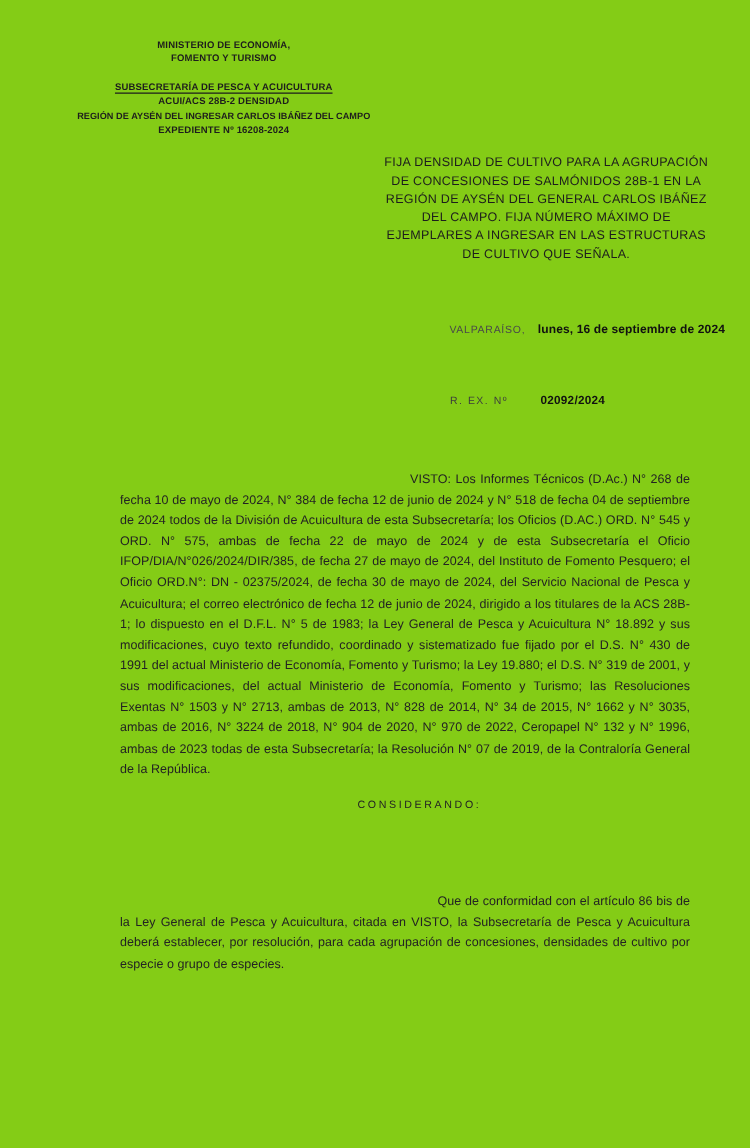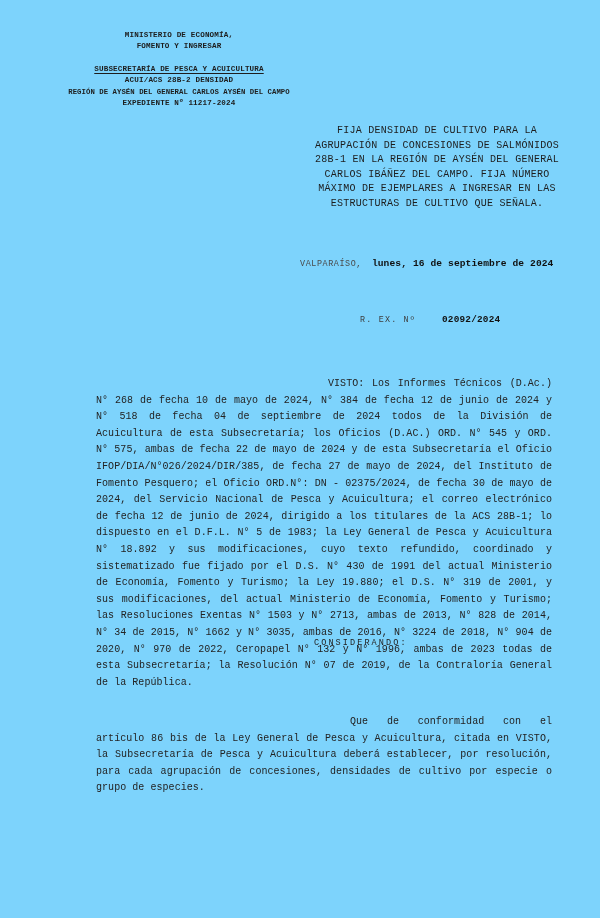--- a/index.html
+++ b/index.html
@@ -13,22 +13,21 @@
     position: relative;
     font-family: "Liberation Sans", sans-serif;
     color: #2b2b2b;
     overflow: hidden;
   }
 
   
   .page {
     position: absolute;
     inset: 0;
-    background: #7dd3fc;
-    font-family: Liberation Mono, monospace;
+    background: #84cc16;
   }
 
   
   .letterhead {
     position: absolute;
     left: 34px;
     top: 30px;
     width: 290px;
     text-align: center;
     font-size: 7.6px;
@@ -66,20 +65,21 @@
 
   
   .dateline {
     position: absolute;
     left: 300px;
     top: 258px;
     width: 280px;
     font-size: 8.4px;
     letter-spacing: 0.3px;
     white-space: nowrap;
+    text-align: right;
   }
   .dateline .place {
     color: #4a4a4a;
     letter-spacing: 0.6px;
   }
   .dateline .date {
     font-weight: 700;
     color: #111111;
     margin-left: 10px;
     font-size: 9.6px;
@@ -134,42 +134,41 @@
 
   
   .considerando {
     position: absolute;
     left: 286px;
     top: 638px;
     font-size: 8.5px;
     letter-spacing: 2.1px;
     color: #232323;
     white-space: nowrap;
-    margin-left: 28px;
   }
 
   .body-wrap-2 {
     position: absolute;
     left: 96px;
     top: 714px;
     width: 456px;
   }
 </style>
 </head>
 <body>
 
 <div class="page">
 
   <div class="letterhead">
     <span class="lh-line">MINISTERIO DE ECONOMÍA,</span>
-    <span class="lh-line">FOMENTO Y INGRESAR</span>
+    <span class="lh-line">FOMENTO Y TURISMO</span>
     <span class="lh-line lh-underline">SUBSECRETARÍA DE PESCA Y ACUICULTURA</span>
     <span class="lh-line">ACUI/ACS 28B-2 DENSIDAD</span>
-    <span class="lh-line lh-wide">REGIÓN DE AYSÉN DEL GENERAL CARLOS AYSÉN DEL CAMPO</span>
-    <span class="lh-line">EXPEDIENTE Nº 11217-2024</span>
+    <span class="lh-line lh-wide">REGIÓN DE AYSÉN DEL INGRESAR CARLOS IBÁÑEZ DEL CAMPO</span>
+    <span class="lh-line">EXPEDIENTE Nº 16208-2024</span>
   </div>
 
   <div class="subject-block">FIJA DENSIDAD DE CULTIVO PARA LA AGRUPACIÓN DE CONCESIONES DE SALMÓNIDOS 28B-1 EN LA REGIÓN DE AYSÉN DEL GENERAL CARLOS IBÁÑEZ DEL CAMPO. FIJA NÚMERO MÁXIMO DE EJEMPLARES A INGRESAR EN LAS ESTRUCTURAS DE CULTIVO QUE SEÑALA.</div>
 
   <div class="dateline">
     <span class="place">VALPARAÍSO,</span><span class="date">lunes, 16 de septiembre de 2024</span>
   </div>
 
   <div class="resline">
     <span class="res-label">R. EX. Nº</span><span class="res-number">02092/2024</span>

